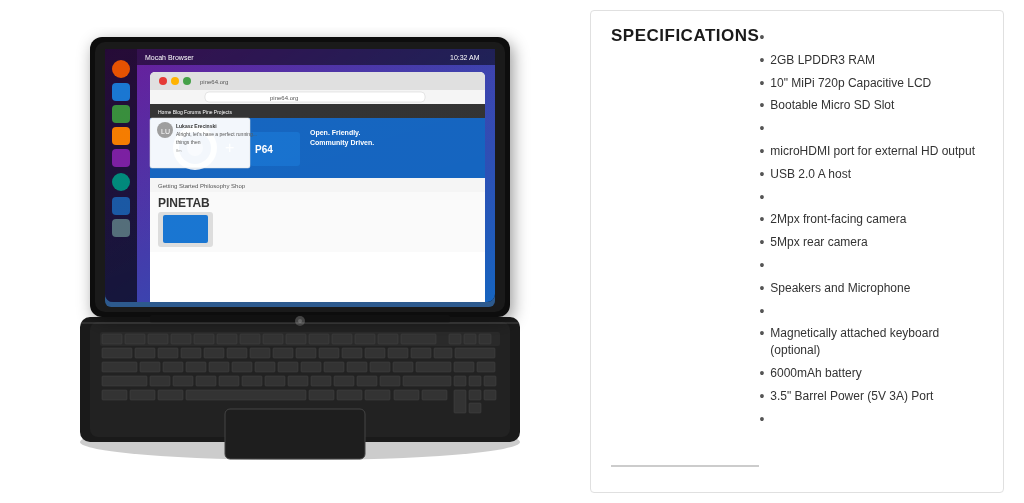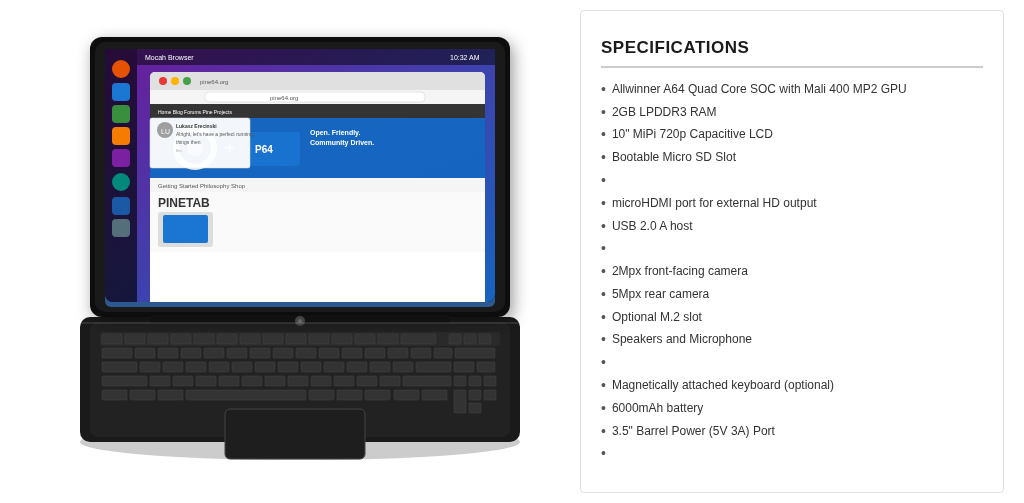--- a/index.html
+++ b/index.html
@@ -24,24 +24,25 @@
       display: flex;
       align-items: center;
       justify-content: center;
       height: 100%;
     }
     
     .right-panel {
       flex: 1;
       height: 100%;
       display: flex;
-      flex-direction: column;
+      flex-direction: row;
       justify-content: center;
       padding: 15px 20px;
       border: 1px solid #e0e0e0;
+      margin-left: 10px;
       border-radius: 4px;
     }
     .specs-title {
       font-size: 17px;
       font-weight: bold;
       color: #1a1a1a;
       border-bottom: 2px solid #ccc;
       padding-bottom: 8px;
       margin-bottom: 10px;
       letter-spacing: 0.5px;
@@ -300,21 +301,20 @@
         <rect x="30" y="295" width="440" height="2" fill="rgba(255,255,255,0.1)"></rect>
       </svg>
     </div>
   </div>
 
   <div class="right-panel">
     <div class="specs-title">SPECIFICATIONS</div>
     <ul class="specs-list" id="specs-list">
     <li>
           <span class="bullet">•</span>
-          <span class="spec-text">Allwinner A64 Quad Core SOC with Mali 400 MP2 GPU</span>
         </li>
         <li>
           <span class="bullet">•</span>
           <span class="spec-text">2GB LPDDR3 RAM</span>
         </li>
         <li>
           <span class="bullet">•</span>
           <span class="spec-text">10" MiPi 720p Capacitive LCD</span>
         </li>
         <li>
@@ -338,21 +338,20 @@
         <li>
           <span class="bullet">•</span>
           <span class="spec-text">2Mpx front-facing camera</span>
         </li>
         <li>
           <span class="bullet">•</span>
           <span class="spec-text">5Mpx rear camera</span>
         </li>
         <li>
           <span class="bullet">•</span>
-          <span class="spec-text">Optional M.2 slot</span>
         </li>
         <li>
           <span class="bullet">•</span>
           <span class="spec-text">Speakers and Microphone</span>
         </li>
         <li>
           <span class="bullet">•</span>
         </li>
         <li>
           <span class="bullet">•</span>

